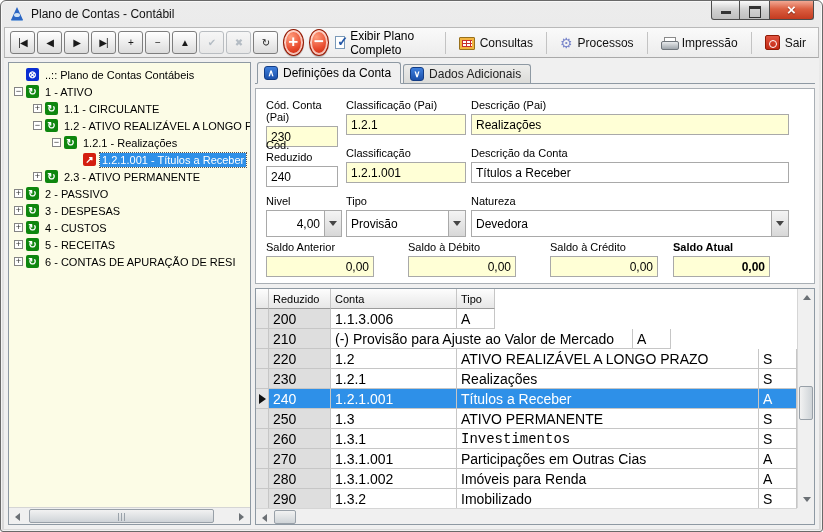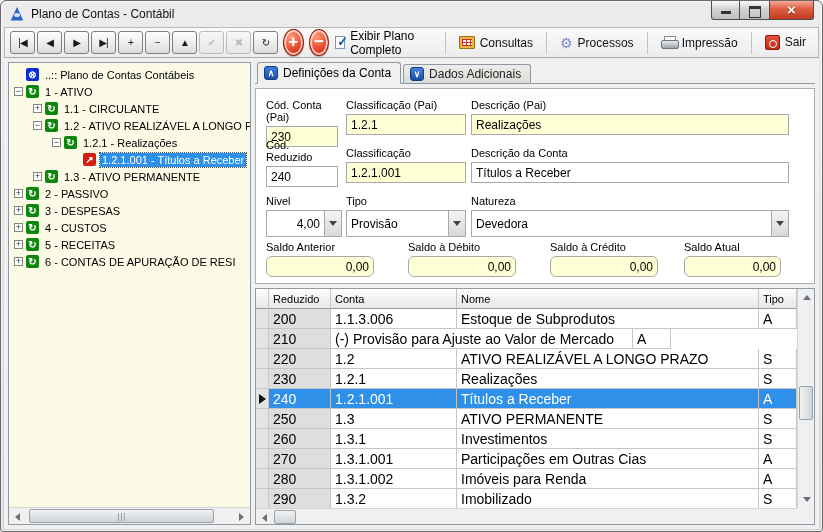--- a/index.html
+++ b/index.html
@@ -43,21 +43,21 @@
   .nav-btn.disabled { color:#B4BCC4; border-color:#B9BDC1; background:linear-gradient(#F6F6F6,#E7E7E7); }
   .circle-btn { width:27px; height:27px; border-radius:50%; margin-left:3px;
     border:1px solid #8F1A05; color:#FFF; font-size:17px; font-weight:bold; line-height:24px; text-align:center;
     background:radial-gradient(circle at 35% 28%, #FF9E7E, #E84A2D 55%, #BC1D05);
     box-shadow:inset 0 0 0 2px rgba(255,240,235,.75), 0 1px 1px rgba(0,0,0,.25); }
   .chk-wrap { display:flex; align-items:center; gap:5px; margin-left:4px; }
   .checkbox { width:13px; height:13px; background:#FFF; border:1px solid #7A99B8; position:relative; }
   .checkbox:before { content:"✓"; position:absolute; left:1px; top:-3px; color:#2458A8; font-size:13px; font-weight:bold; }
   .right-actions { margin-left:auto; display:flex; align-items:center; }
   .tsep { width:1px; height:22px; background:#C3C3C3; margin:0 6px; }
-  .action-btn { display:flex; align-items:flex-start; gap:5px; padding:3px 7px; font-size:12px; color:#111;
+  .action-btn { display:flex; align-items:flex-end; gap:5px; padding:3px 7px; font-size:12px; color:#111;
     border-radius:3px; }
   
   .icon-table { width:16px; height:13px; background:#F2B540; border:1px solid #98701B; border-radius:1px; position:relative; }
   .icon-table:before { content:""; position:absolute; left:2px; top:2px; right:2px; bottom:2px; background:
     repeating-linear-gradient(90deg,#C9302C 0 1px,transparent 1px 4px),
     repeating-linear-gradient(0deg,#C9302C 0 1px,transparent 1px 3px), #FFF; }
   .icon-gear { font-size:14px; color:#7B87CB; line-height:14px; }
   .icon-printer { width:16px; height:13px; position:relative; }
   .icon-printer:before { content:""; position:absolute; left:3px; top:0; width:10px; height:5px; background:#FFF; border:1px solid #8A8A8A; }
   .icon-printer:after { content:""; position:absolute; left:0; top:4px; width:16px; height:7px; border-radius:2px;
@@ -107,42 +107,42 @@
   .tab-icon { width:14px; height:14px; border-radius:3px; background:linear-gradient(#3F7FDC,#1A4FAA);
     border:1px solid #123C85; color:#FFF; font-size:9px; font-weight:bold; line-height:12px; text-align:center; }
 
   
   .form-panel { margin-top:4px; height:196px; background:#FFF; border:1px solid #A9AFB5; position:relative; font-size:12px; }
   .fld { position:absolute; }
   .fld label { display:block; font-size:11px; color:#000; margin-bottom:3px; }
   .box { height:21px; border:1px solid #A9A9A9; background:#FFF; padding:2px 4px; font-size:12px;
     display:flex; align-items:center; overflow:hidden; white-space:nowrap; }
   .box.yellow { background:#FFFFD6; }
-  .box.num { justify-content:flex-end;border-radius:6px; }
+  .box.num { justify-content:flex-end; }
   .combo { display:flex; height:27px; border:1px solid #A9A9A9; background:#FFF; }
   .combo .val { flex:1; padding:2px 4px; display:flex; align-items:center; overflow:hidden; white-space:nowrap; }
   .combo .val.num { justify-content:flex-end; }
   .combo .dd { width:17px; border-left:1px solid #A9A9A9; background:linear-gradient(#F4F4F4,#D8D8D8);
     display:flex; align-items:center; justify-content:center; }
   .combo .dd i { width:0; height:0; border-left:4px solid transparent; border-right:4px solid transparent; border-top:5px solid #444; }
 
   
   .f-codpai   { left:10px;  top:10px;  width:72px; }
   .f-claspai  { left:90px;  top:10px;  width:120px; }
   .f-descpai  { left:215px; top:10px;  width:318px; }
   .f-codred   { left:10px;  top:50px;  width:72px; }
   .f-clas     { left:90px;  top:58px;  width:120px; }
   .f-descconta{ left:215px; top:58px;  width:318px; }
   .f-nivel    { left:10px;  top:106px; width:76px; }
   .f-tipo     { left:90px;  top:106px; width:120px; }
   .f-natureza { left:215px; top:106px; width:318px; }
   .f-saldoant { left:10px;  top:152px; width:108px; }
   .f-saldodeb { left:152px; top:152px; width:108px; }
   .f-saldocre { left:294px; top:152px; width:108px; }
-  .f-saldoatu { left:428px; top:152px; width:97px; }
+  .f-saldoatu { left:417px; top:152px; width:97px;font-weight:bold; }
 
   
   .grid-wrap { flex:1; margin-top:4px; border:1px solid #8E99A3; background:#FFF; position:relative; overflow:hidden; }
   .grid { position:absolute; left:0; top:0; right:17px; bottom:16px; overflow:hidden; }
   .grow { display:flex; height:20px; }
   .gcell { border-right:1px solid #C6C6C6; border-bottom:1px solid #C6C6C6; padding:2px 4px;
     font-size:14px; display:flex; align-items:center; overflow:hidden; white-space:nowrap; }
   .grow.header .gcell { background:linear-gradient(#FDFDFD,#E7E7E7); border-bottom:1px solid #9B9B9B; font-size:11px; }
   .gcell.indicator { width:13px; min-width:13px; padding:0; justify-content:center; background:#E4E4E4; }
   .gcell.fixedcol { background:#DEDEDE; }
@@ -245,21 +245,21 @@
             <span class="node-label">1.2.1 - Realizações</span>
           </div>
           <div class="tree-item" style="padding-left: 62px;">
             <span class="expand-spacer"></span>
             <span class="node-icon analytic">↗</span>
             <span class="node-label selected">1.2.1.001 - Títulos a Receber</span>
           </div>
           <div class="tree-item" style="padding-left: 24px;">
             <span class="expand-box">+</span>
             <span class="node-icon synthetic">↻</span>
-            <span class="node-label">1.3 - ATIVO PERMANENTE</span>
+            <span class="node-label">2.3 - ATIVO PERMANENTE</span>
           </div>
           <div class="tree-item" style="padding-left: 5px;">
             <span class="expand-box">+</span>
             <span class="node-icon synthetic">↻</span>
             <span class="node-label">2 - PASSIVO</span>
           </div>
           <div class="tree-item" style="padding-left: 5px;">
             <span class="expand-box">+</span>
             <span class="node-icon synthetic">↻</span>
             <span class="node-label">3 - DESPESAS</span>
@@ -377,28 +377,26 @@
           <div class="box yellow num">0,00</div>
         </div>
       </div>
 
       <div class="grid-wrap">
         <div class="grid" id="grid-body">
             <div class="grow header">
               <div class="gcell indicator" style="width: 13px; min-width: 13px;"></div>
               <div class="gcell" style="width: 62px; min-width: 62px;">Reduzido</div>
               <div class="gcell" style="width: 126px; min-width: 126px;">Conta</div>
-              <div class="gcell" style="width: 302px; min-width: 302px;">Nome</div>
               <div class="gcell" style="width: 38px; min-width: 38px;">Tipo</div>
             </div>
             <div class="grow">
               <div class="gcell indicator" style="width: 13px; min-width: 13px;"></div>
               <div class="gcell fixedcol" style="width: 62px; min-width: 62px;">200</div>
               <div class="gcell" style="width: 126px; min-width: 126px;">1.1.3.006</div>
-              <div class="gcell" style="width: 302px; min-width: 302px;">Estoque de Subprodutos</div>
               <div class="gcell" style="width: 38px; min-width: 38px;">A</div>
             </div>
             <div class="grow">
               <div class="gcell indicator" style="width: 13px; min-width: 13px;"></div>
               <div class="gcell fixedcol" style="width: 62px; min-width: 62px;">210</div>
               <div class="gcell" style="width: 302px; min-width: 302px;">(-) Provisão para Ajuste ao Valor de Mercado</div>
               <div class="gcell" style="width: 38px; min-width: 38px;">A</div>
             </div>
             <div class="grow">
               <div class="gcell indicator" style="width: 13px; min-width: 13px;"></div>
@@ -425,21 +423,21 @@
               <div class="gcell indicator" style="width: 13px; min-width: 13px;"></div>
               <div class="gcell fixedcol" style="width: 62px; min-width: 62px;">250</div>
               <div class="gcell" style="width: 126px; min-width: 126px;">1.3</div>
               <div class="gcell" style="width: 302px; min-width: 302px;">ATIVO PERMANENTE</div>
               <div class="gcell" style="width: 38px; min-width: 38px;">S</div>
             </div>
             <div class="grow">
               <div class="gcell indicator" style="width: 13px; min-width: 13px;"></div>
               <div class="gcell fixedcol" style="width: 62px; min-width: 62px;">260</div>
               <div class="gcell" style="width: 126px; min-width: 126px;">1.3.1</div>
-              <div class="gcell" style="width: 302px; min-width: 302px;">Investimentos</div>
+              <div class="gcell" style="width: 302px; min-width: 302px; font-family: Liberation Mono, monospace;">Investimentos</div>
               <div class="gcell" style="width: 38px; min-width: 38px;">S</div>
             </div>
             <div class="grow">
               <div class="gcell indicator" style="width: 13px; min-width: 13px;"></div>
               <div class="gcell fixedcol" style="width: 62px; min-width: 62px;">270</div>
               <div class="gcell" style="width: 126px; min-width: 126px;">1.3.1.001</div>
               <div class="gcell" style="width: 302px; min-width: 302px;">Participações em Outras Cias</div>
               <div class="gcell" style="width: 38px; min-width: 38px;">A</div>
             </div>
             <div class="grow">

